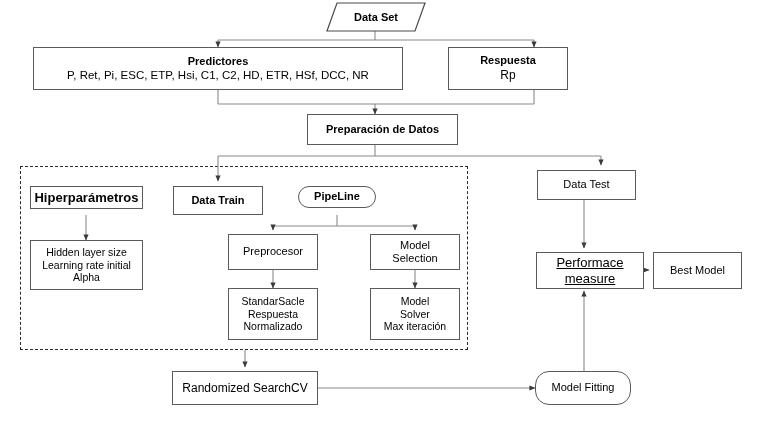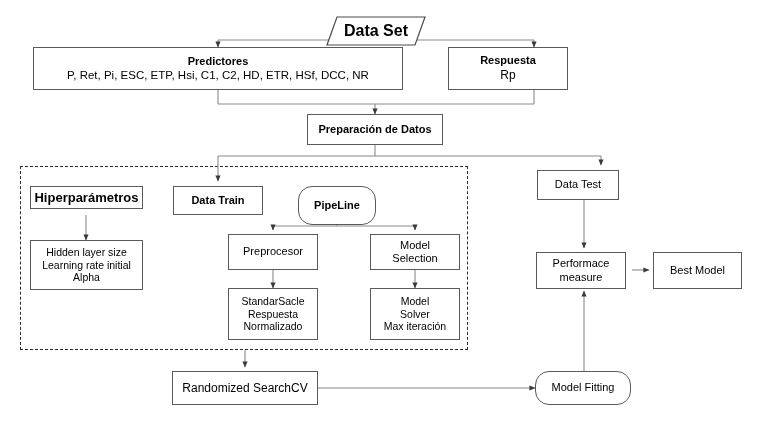--- a/index.html
+++ b/index.html
@@ -114,56 +114,56 @@
       <path d="M632,270 L649,270" marker-end="url(#arrow)"></path>
 
       <path d="M245,350 L245,367" marker-end="url(#arrow)"></path>
 
       <path d="M318,388 L535,388" marker-end="url(#arrow)"></path>
 
       <path d="M584,371 L584,291" marker-end="url(#arrow)"></path>
     </g>
   </svg>
 
-  <div class="shape-parallelogram" style="left:326px; top:16px; width:100px; height:30px; font-size:16px;">
+  <div class="shape-parallelogram" style="left:326px; top:2px; width:100px; height:30px; font-size:11px;">
     <svg class="pg-svg" width="100" height="30" viewBox="0 0 100 30" xmlns="http://www.w3.org/2000/svg">
       <polygon points="11,1 99,1 89,29 1,29" fill="#ffffff" stroke="#4a4a4a" stroke-width="1.2"></polygon>
     </svg>
     <span class="pg-label">Data Set</span>
   </div>
 
   <div class="node" style="left:33px; top:47px; width:370px; height:43px; font-size:11px; ">
     <span class="title">Predictores</span>
     <span class="sub" style="font-size:11.5px;">P, Ret, Pi, ESC, ETP, Hsi, C1, C2, HD, ETR, HSf, DCC, NR</span>
   </div>
 
   <div class="node" style="left:448px; top:47px; width:120px; height:43px; font-size:11px; ">
     <span class="title">Respuesta</span>
     <span class="sub" style="font-size:12px;">Rp</span>
   </div>
 
-  <div class="node" style="left:307px; top:114px; width:136px; height:31px; font-size:11px;">
+  <div class="node" style="left:307px; top:114px; width:151px; height:31px; font-size:11px;">
     <span class="title">Preparación de Datos</span>
   </div>
 
   <div class="node" style="left:30px; top:186px; width:113px; height:23px; font-size:13px;">
     <span class="title">Hiperparámetros</span>
   </div>
 
   <div class="node" style="left:173px; top:186px; width:90px; height:29px; font-size:11px;">
     <span class="title">Data Train</span>
   </div>
 
   <div class="node" style="left:30px; top:240px; width:113px; height:50px; font-size:10.5px;">
     <span class="plain">Hidden layer size</span>
     <span class="plain">Learning rate initial</span>
     <span class="plain">Alpha</span>
   </div>
 
-  <div class="node" style="left:298px; top:186px; width:78px; height:39px; font-size:11px;border-radius:14px;">
+  <div class="node" style="left:298px; top:186px; width:78px; height:22px; font-size:11px;border-radius:14px;">
     <span class="title">PipeLine</span>
   </div>
 
   <div class="node" style="left:228px; top:234px; width:90px; height:36px; font-size:11px;">
     <span class="plain">Preprocesor</span>
   </div>
 
   <div class="node" style="left:228px; top:288px; width:90px; height:52px; font-size:10.5px;">
     <span class="plain">StandarSacle</span>
     <span class="plain">Respuesta</span>
@@ -174,25 +174,25 @@
     <span class="plain">Model</span>
     <span class="plain">Selection</span>
   </div>
 
   <div class="node" style="left:370px; top:288px; width:90px; height:52px; font-size:10.5px;">
     <span class="plain">Model</span>
     <span class="plain">Solver</span>
     <span class="plain">Max iteración</span>
   </div>
 
-  <div class="node" style="left:537px; top:170px; width:82px; height:30px; font-size:11px;">
+  <div class="node" style="left:537px; top:170px; width:99px; height:30px; font-size:11px;">
     <span class="plain">Data Test</span>
   </div>
 
-  <div class="node" style="left:536px; top:252px; width:90px; height:37px; font-size:11px;">
+  <div class="node" style="left:536px; top:252px; width:108px; height:37px; font-size:13px;text-decoration:underline;">
     <span class="plain">Performace</span>
     <span class="plain">measure</span>
   </div>
 
   <div class="node" style="left:653px; top:252px; width:89px; height:37px; font-size:11px;">
     <span class="plain">Best Model</span>
   </div>
 
   <div class="node" style="left:172px; top:371px; width:146px; height:34px; font-size:12px;">
     <span class="plain">Randomized SearchCV</span>

